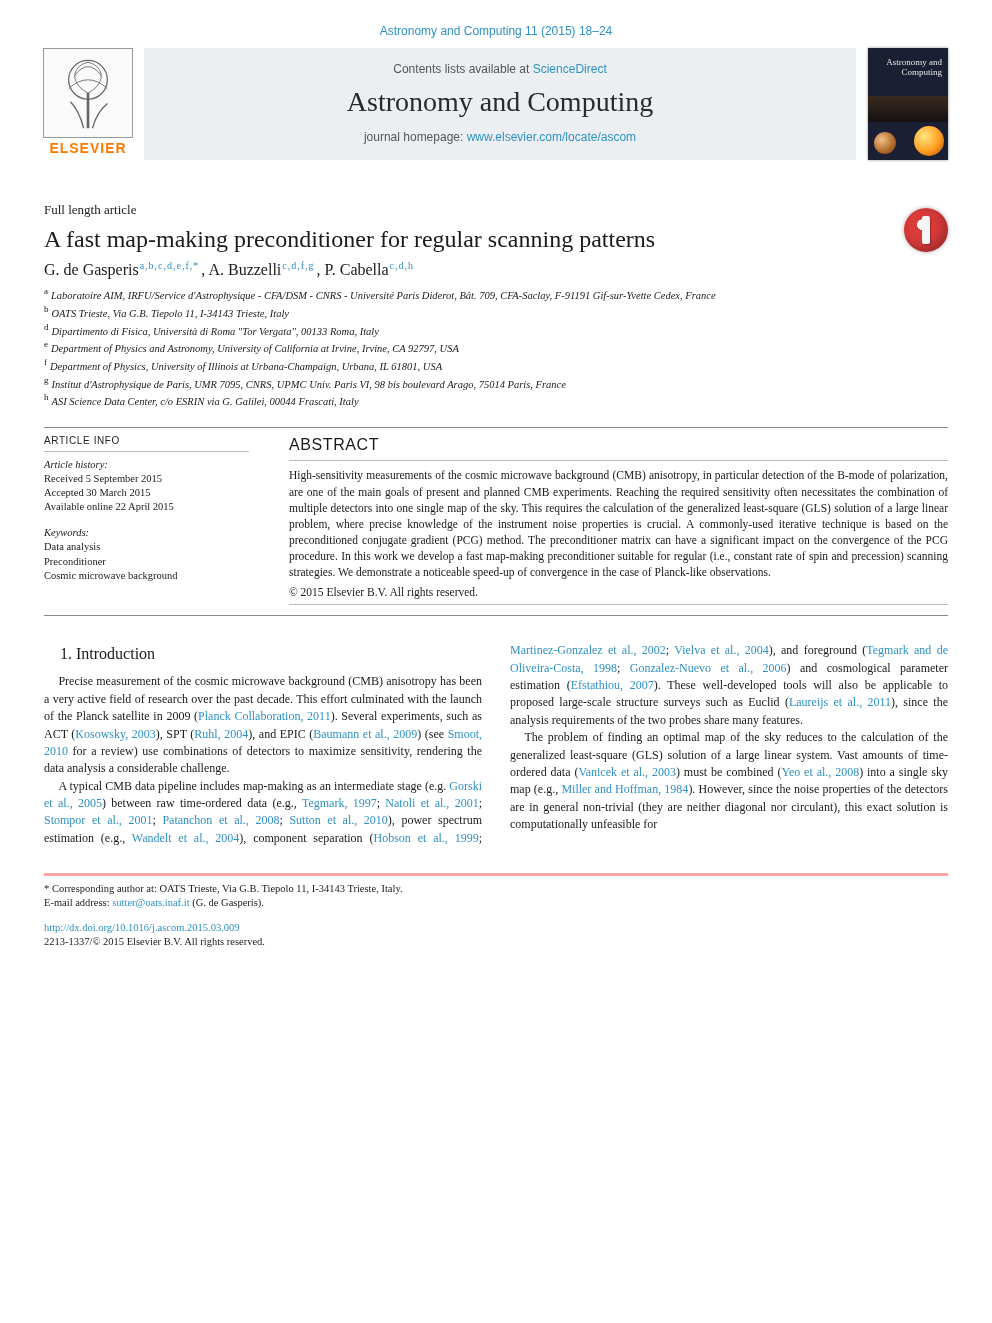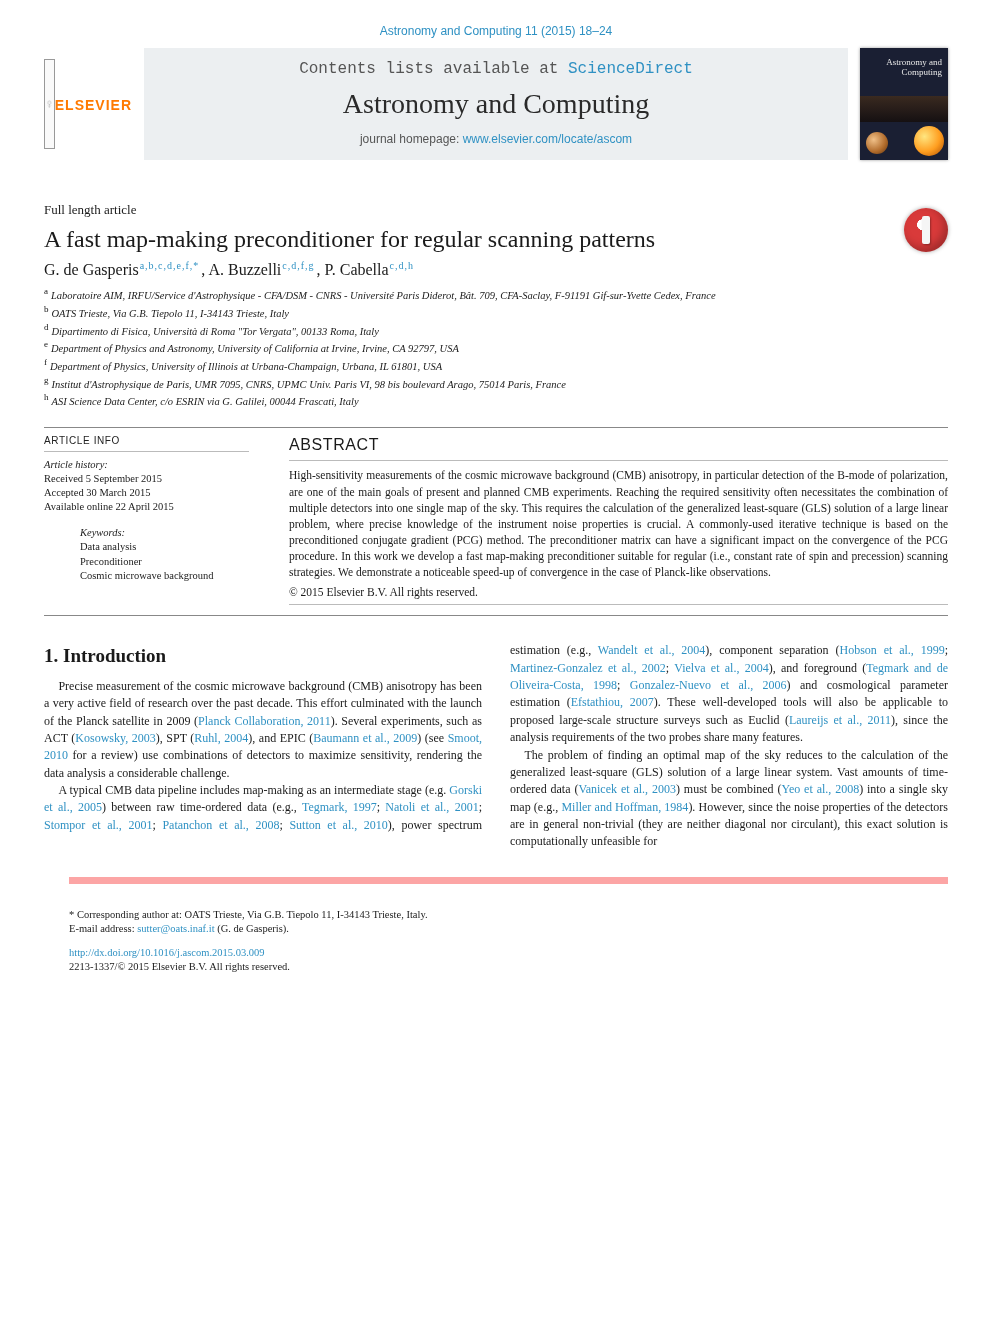--- a/index.html
+++ b/index.html
@@ -25,20 +25,21 @@
   }
   .masthead {
     display: flex;
     align-items: stretch;
     gap: 12px;
     margin-bottom: 42px;
   }
   .elsevier-logo {
     width: 88px;
     display: flex;
+    flex-direction: column;
     align-items: center;
   }
   .elsevier-tree {
     width: 88px;
     height: 88px;
     border: 1px solid #999;
     background: #fafafa;
     position: relative;
     overflow: hidden;
   }
@@ -54,39 +55,39 @@
   .center-box {
     flex: 1;
     background: #eceff1;
     display: flex;
     flex-direction: column;
     align-items: center;
     justify-content: center;
     padding: 6px 0 8px 0;
   }
   .contents-line {
-    font-family: Liberation Mono, monospace;
-    font-size: 16px;
+    font-family: Liberation Sans, sans-serif;
+    font-size: 12px;
     color: #555;
   }
   .contents-line a { color: #2f91c3; text-decoration: none; }
   .journal-big {
     font-family: Georgia, serif;
     font-size: 28px;
     color: #2a2a2a;
     margin: 10px 0 12px 0;
   }
   .homepage-line {
     font-family: Arial, sans-serif;
     font-size: 12px;
     color: #555;
   }
   .homepage-line a { color: #2f91c3; text-decoration: none; }
   .cover-thumb {
-    width: 88px;
+    width: 80px;
     height: 112px;
     background: #1a1f33;
     position: relative;
     overflow: hidden;
     box-shadow: 0 0 3px rgba(0,0,0,0.4);
   }
   .cover-thumb .ct-title {
     position: absolute;
     top: 10px;
     right: 6px;
@@ -165,21 +166,21 @@
   }
   .history h4, .keywords h4 {
     font-size: 10px;
     letter-spacing: 0.6px;
     font-family: Arial, sans-serif;
     text-transform: uppercase;
     margin: 0 0 3px 0;
     font-weight:400;
     color:#222;
   }
-  .history .kw-list { margin-top: 12px; margin-left: 36px; }
+  .history .kw-list { margin-top: 12px; }
   .abstract {
     flex:1;
     font-size: 11.5px;
     line-height:1.4;
     text-align: justify;
   }
   .abstract h4 {
     font-size: 16px;
     letter-spacing: 0.6px;
     font-family: Arial, sans-serif;
@@ -195,34 +196,33 @@
 
   .body-cols {
     column-count: 2;
     column-gap: 28px;
     font-size: 12px;
     line-height: 1.45;
     text-align: justify;
     margin-top: 26px;
   }
   .body-cols h3 {
-    font-size: 19px;
-    font-weight: 700;
-    margin: 0 0 8px 0;
+    font-size: 16px;
+    font-weight: 400;
+    margin: 0 0 8px 16px;
   }
   .body-cols p { margin: 0 0 0 0; text-indent: 1.2em;}
   .body-cols a.ref { color:#2f91c3; text-decoration:none; }
 
   .footer {
-    border-top: 7px solid #fca5a5;
+    border-top: 3px solid #fca5a5;
     margin-top: 26px;
-    padding-top: 24px;
+    padding-top: 6px;
     font-size: 10.5px;
     line-height:1.35;
-    margin-left:25px;
   }
   .footer .email { font-style: normal; }
   .footer a { color:#2f91c3; text-decoration:none;}
   .footer .second-line { margin-top:10px; font-size:10.5px;}
 </style>
 </head>
 <body>
 
 <div class="page">
 

